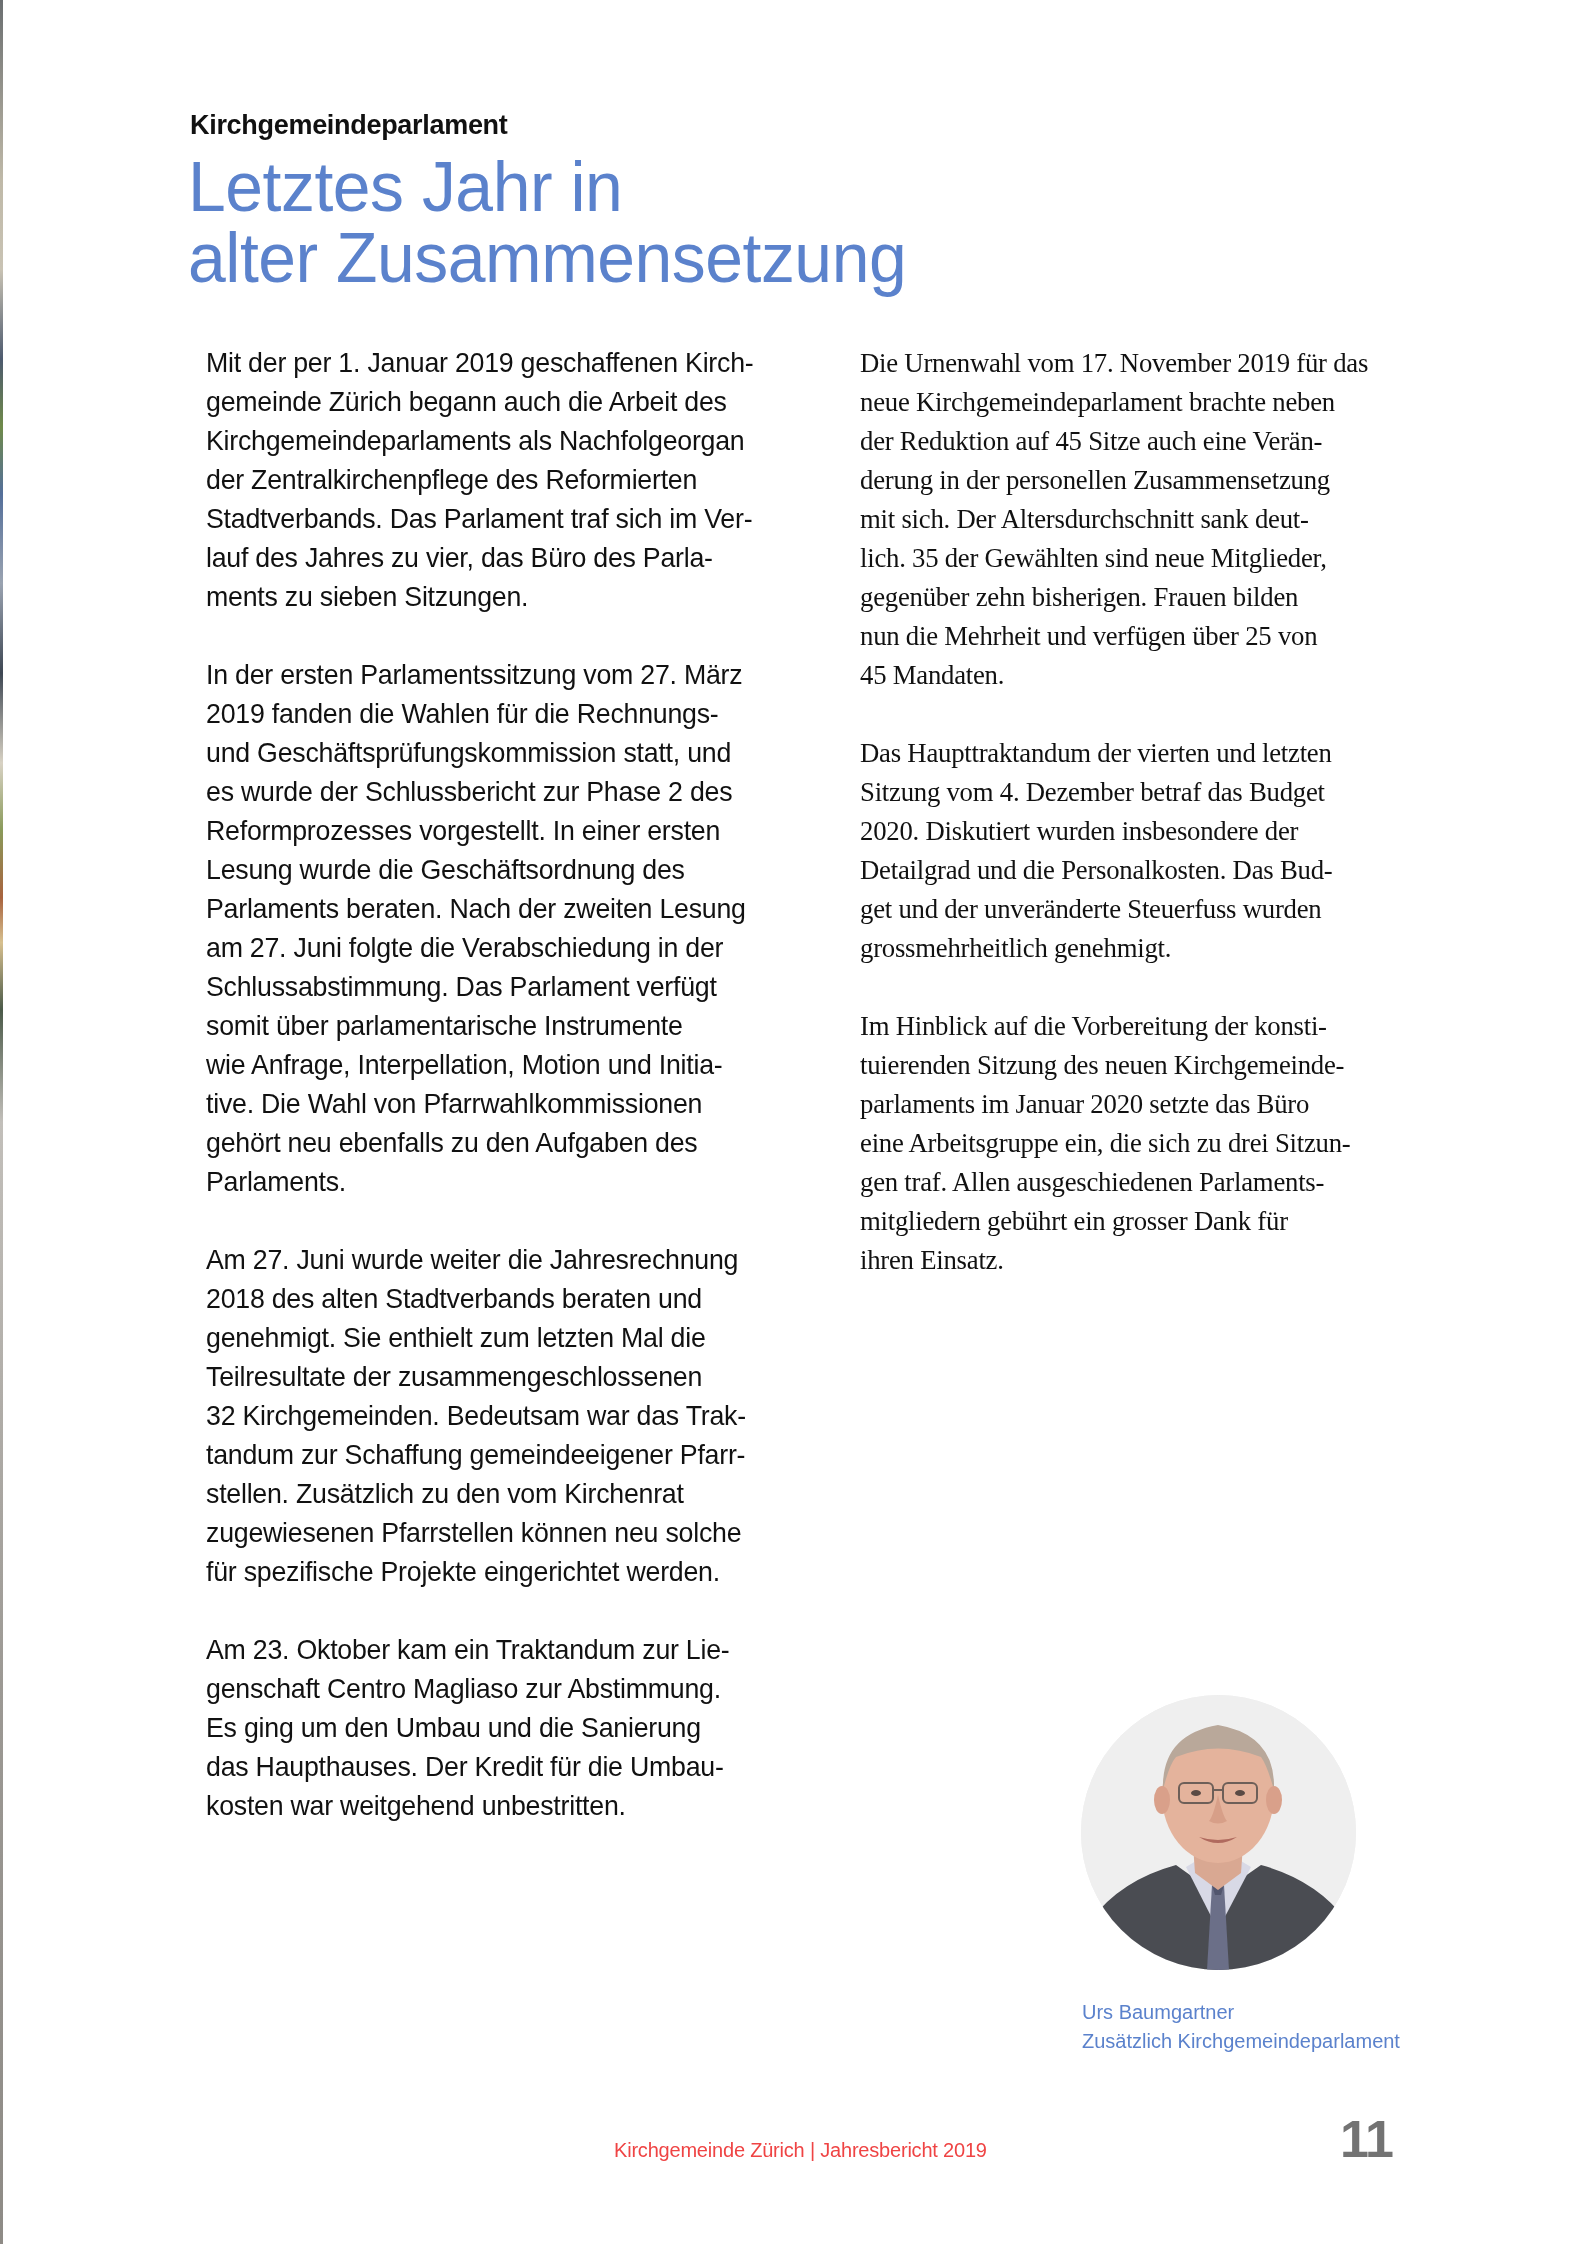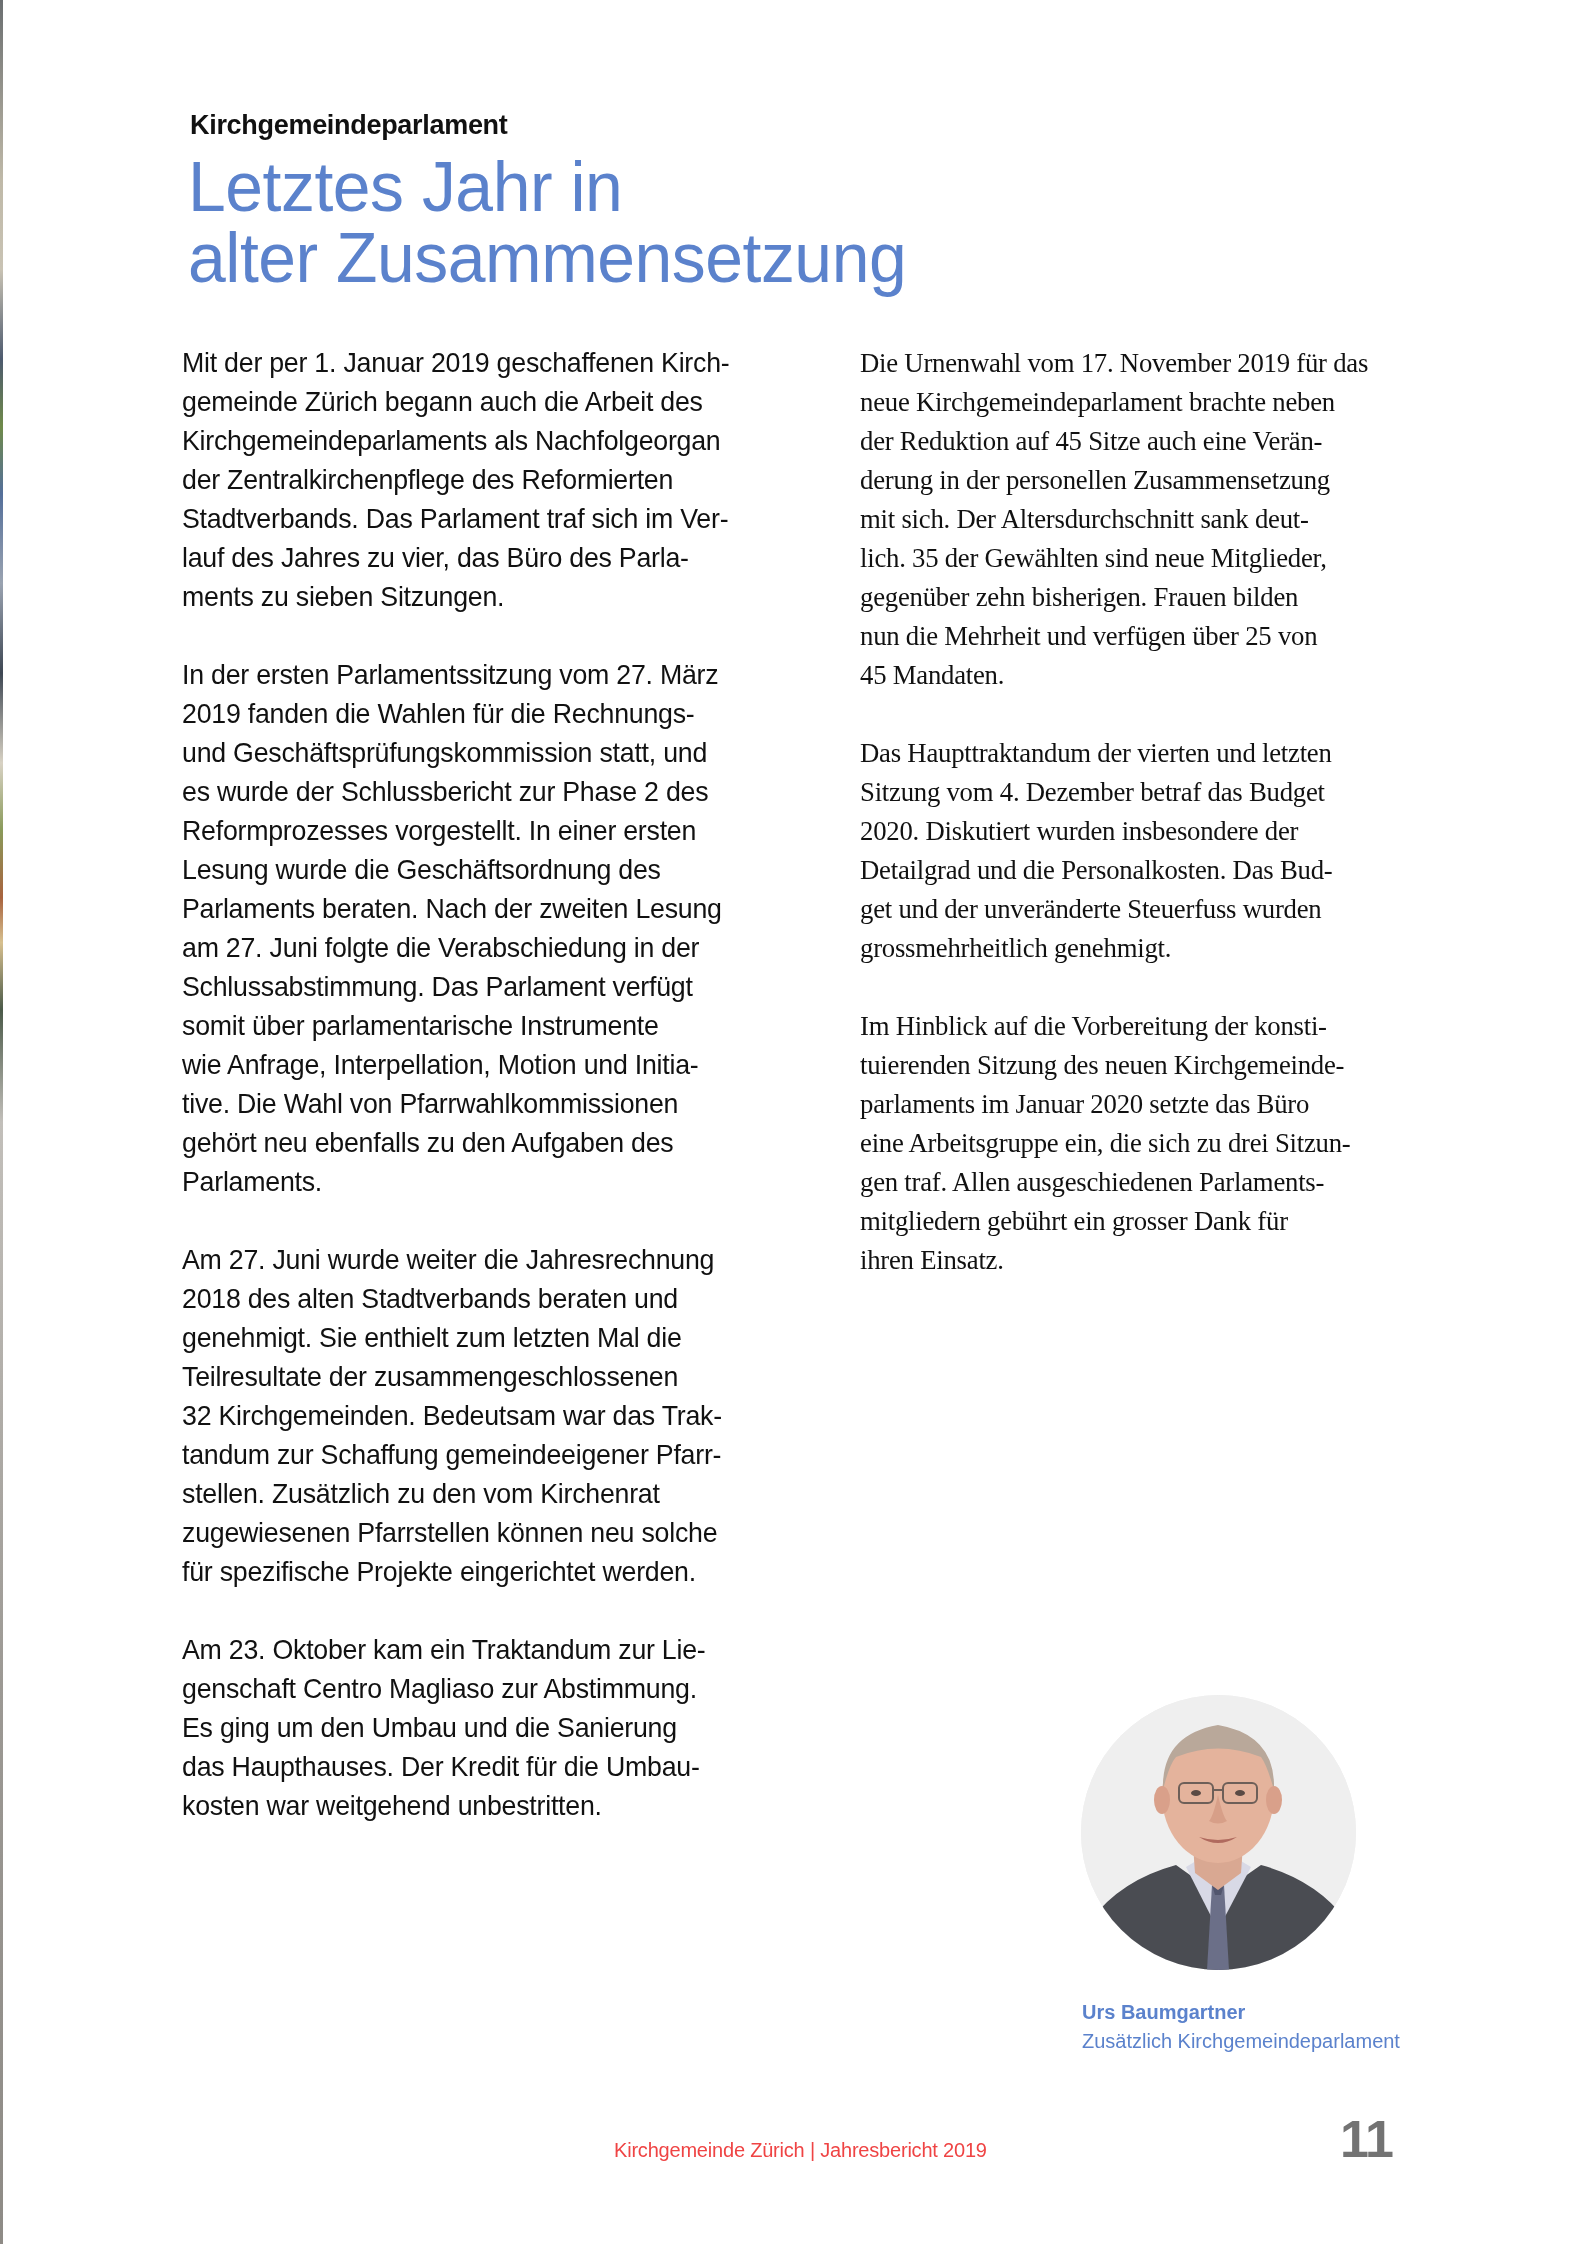--- a/index.html
+++ b/index.html
@@ -49,21 +49,21 @@
       transform-origin: left top;
     }
     .title span { display: block; white-space: nowrap; }
     .column {
       position: absolute;
       top: 343px;
       width: 650px;
       font-size: 28px;
       line-height: 39px;
     }
-    .column.left { left: 182px; }
+    .column.left { left: 206px; }
     .column.right { left: 860px; font-family: Liberation Serif, serif; }
     .para { margin: 0 0 39px 0; }
     .line {
       display: block;
       white-space: nowrap;
       letter-spacing: -0.25px;
       transform: scaleX(0.955);
       transform-origin: left center;
     }
     .portrait {
@@ -79,21 +79,21 @@
     .portrait svg { display: block; }
     .caption {
       position: absolute;
       left: 1082px;
       top: 1998px;
       font-size: 20px;
       line-height: 29px;
       color: #5b82cc;
       white-space: nowrap;
     }
-    .caption .name { font-weight: bold; display: block; }
+    .caption .name { font-weight: normal; display: block; }
     .caption .role { display: block; }
     .footer-text {
       position: absolute;
       left: 614px;
       top: 2139px;
       font-size: 20px;
       color: #ef4444;
       white-space: nowrap;
       letter-spacing: -0.2px;
     }

